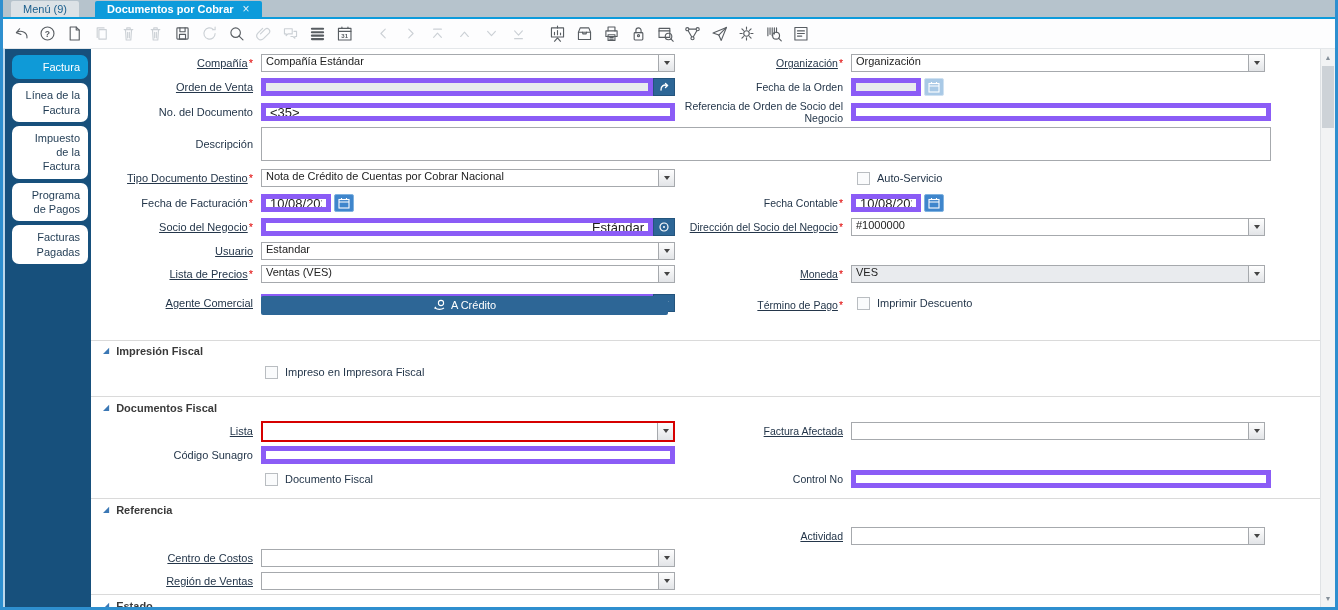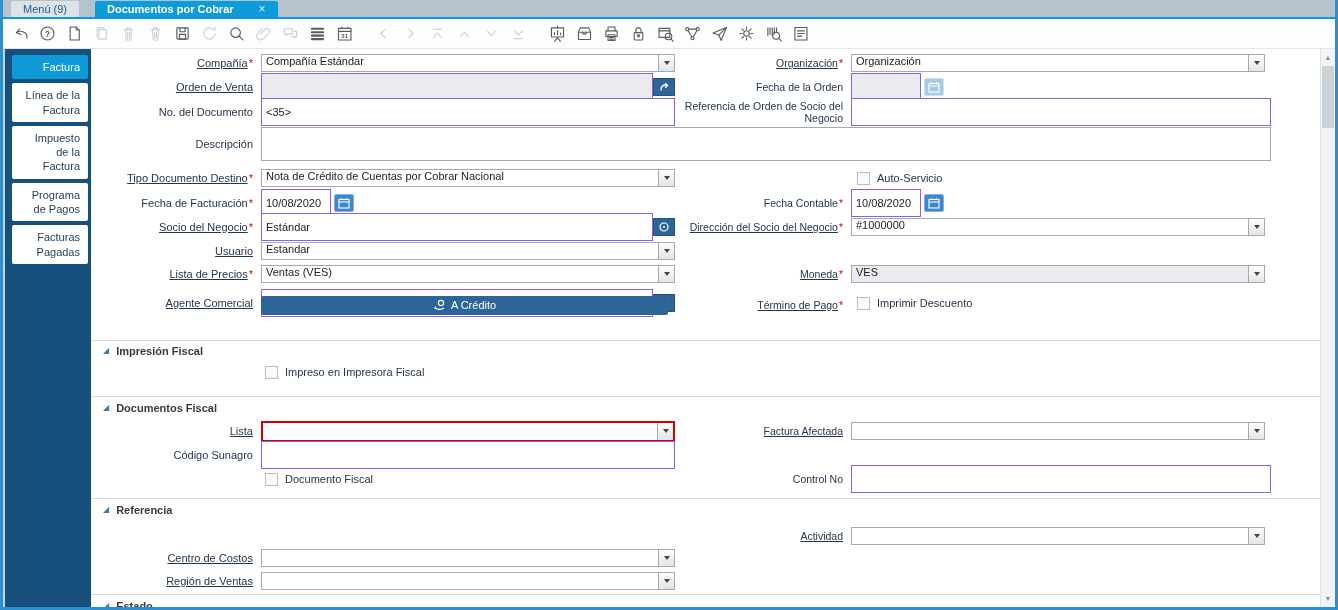--- a/index.html
+++ b/index.html
@@ -4,34 +4,34 @@
 <style>
 *{box-sizing:border-box;margin:0;padding:0}
 html,body{background:#eef1f3}
 body{font-family:"Liberation Sans","DejaVu Sans",sans-serif}
 .window{width:1338px;height:610px;position:relative;background:#fff;overflow:hidden;
   border-left:3px solid #2e8fcf;border-right:3px solid #2e8fcf;border-bottom:3px solid #2e8fcf}
 
 .tabbar{height:17px;background:#b6c3cc;display:flex;align-items:flex-end;padding-left:8px}
 .tab{height:16px;line-height:16px;font-size:11px;padding:0 12px;border-radius:2px 2px 0 0;white-space:nowrap}
 .tab.menu{background:#dce2e6;color:#1b5e8c;margin-right:16px}
-.tab.active{background:#0d9bdb;color:#fff;font-weight:bold;display:flex;align-items:flex-start;gap:25px}
+.tab.active{background:#0d9bdb;color:#fff;font-weight:bold;display:flex;align-items:flex-start;gap:9px}
 .tab .close{font-size:12px;color:#dff2fb;font-weight:normal}
 .accentline{height:2px;background:#0d9bdb}
 
 .toolbar{height:30px;background:#fdfdfe;display:flex;align-items:center;padding-left:7px;gap:7px;border-bottom:1px solid #e4e7ea}
 .tbi{width:20px;height:20px;display:flex;align-items:center;justify-content:center;flex:none}
 .tbi svg{stroke:#585d62;fill:none}
 .tbi.dis svg{stroke:#cbd0d5}
 .tbi svg text{stroke:none;fill:#585d62;font-family:"Liberation Sans",sans-serif;font-weight:bold}
 .tbi.gap{margin-left:12px}
 
 .main{display:flex;height:558px}
 .sidebar{width:88px;flex:none;background:#17507c;border-left:2px solid #bcd8ec;padding-top:6px}
-.stab{width:76px;margin:0 0 4px 7px;background:#fff;border-radius:2px;padding:5px 8px;font-size:11px;color:#1f3a52;text-align:right;line-height:1.3;cursor:pointer}
+.stab{width:76px;margin:0 0 4px 7px;background:#fff;border-radius:7px;padding:5px 8px;font-size:11px;color:#1f3a52;text-align:right;line-height:1.3;cursor:pointer}
 .stab.active{background:#0f9ad7;color:#fff}
 .stab.it{}
 .content{flex:1;position:relative;background:#fff;overflow:hidden}
 
 .vscroll{width:15px;flex:none;background:#f2f3f4;border-left:1px solid #dfe2e5;position:relative}
 .sb-btn{position:absolute;left:0;width:14px;height:15px;display:flex;align-items:center;justify-content:center;font-size:7px;color:#85909a}
 .sb-btn.up{top:1px}.sb-btn.down{bottom:1px}
 .sb-thumb{position:absolute;left:1px;width:12px;top:17px;height:62px;background:#cdd2d7}
 
 .row{position:absolute;left:8px;display:flex;align-items:center;height:20px;font-size:11px;color:#333}
@@ -42,21 +42,21 @@
 .fld{width:414px;flex:none;display:flex;align-items:center;position:relative}
 .rfld{width:420px;flex:none;display:flex;align-items:center}
 .sp576{margin-left:576px}
 .combo{height:18px;border:1px solid #a6a9ad;background:#fff;display:flex;align-items:flex-start;width:414px;cursor:pointer}
 .combo .cval{flex:1;padding:0 4px;color:#222;white-space:nowrap;overflow:hidden}
 .cbtn{width:16px;height:100%;background:linear-gradient(#fefefe,#e2e4e7);border-left:1px solid #a6a9ad;display:flex;align-items:center;justify-content:center;flex:none}
 .caret{width:0;height:0;border-left:3.5px solid transparent;border-right:3.5px solid transparent;border-top:4px solid #444}
 .combo.dis{background:#e9ebee}
 .combo.dis .cval{background:#e9ebee}
 .combo.error{border:2px solid #d60000;height:21px}
-.txt{height:28px;border:1px solid #8b5cf6;font-size:11px;padding:0 4px;font-family:inherit;color:#222;background:#fff;width:414px}
+.txt{height:18px;border:5px solid #8b5cf6;font-size:13px;padding:0 4px;font-family:inherit;color:#222;background:#fff;width:414px}
 .txt.w420{width:420px}
 .txt.dis{background:#e9ebee}
 .txt.date{width:70px}
 .btn-blue{width:22px;height:18px;background:#2d6696;border:1px solid #24547d;display:flex;align-items:center;justify-content:center;flex:none;cursor:pointer}
 .cal-btn{width:20px;height:18px;background:#3f86cc;border:1px solid #7fb2e0;border-radius:2px;margin-left:3px;display:flex;align-items:center;justify-content:center;flex:none;cursor:pointer}
 .cal-btn.dis{background:#a9c9e6;border-color:#cfe1f1}
 .cb{width:13px;height:13px;border:1px solid #b9bdc1;background:#fafbfc;flex:none;cursor:pointer}
 .cb-label{margin-left:7px;color:#24364a}
 .bigbtn{width:407px;height:19px;background:#2d6696;color:#fff;border:none;border-radius:2px;font-size:11px;font-family:inherit;display:flex;align-items:center;justify-content:center;gap:5px;cursor:pointer}
 textarea.desc{width:1010px;height:34px;border:1px solid #a6a9ad;resize:none;font-family:inherit;font-size:11px;padding:2px 4px;color:#222}
@@ -365,21 +365,21 @@
                 <rect x="1" y="2.5" width="10" height="8.5"></rect>
                 <path d="M1 5h10M3.5 2.5V1M8.5 2.5V1"></path>
               </svg>
           </span>
         </div>
       </div>
 
       <div class="row" style="top:168px">
         <div class="lab"><span class="lnk">Socio del Negocio</span><span class="req">*</span></div>
         <div class="fld">
-          <input class="txt" style="width: 392px;" value="Estándar">
+          <input class="txt" style="width: 392px; text-align: right;" value="Estándar">
           <span class="btn-blue">
             <svg width="12" height="12" viewBox="0 0 12 12" fill="none" stroke="#fff" stroke-width="1.2">
                 <circle cx="6" cy="6" r="4"></circle>
                 <circle cx="6" cy="6" r="1" fill="#fff" stroke="none"></circle>
               </svg>
           </span>
         </div>
         <div class="rlab"><span class="lnk">Dirección del Socio del Negocio</span><span class="req">*</span></div>
         <div class="rfld">
           <div class="combo">

